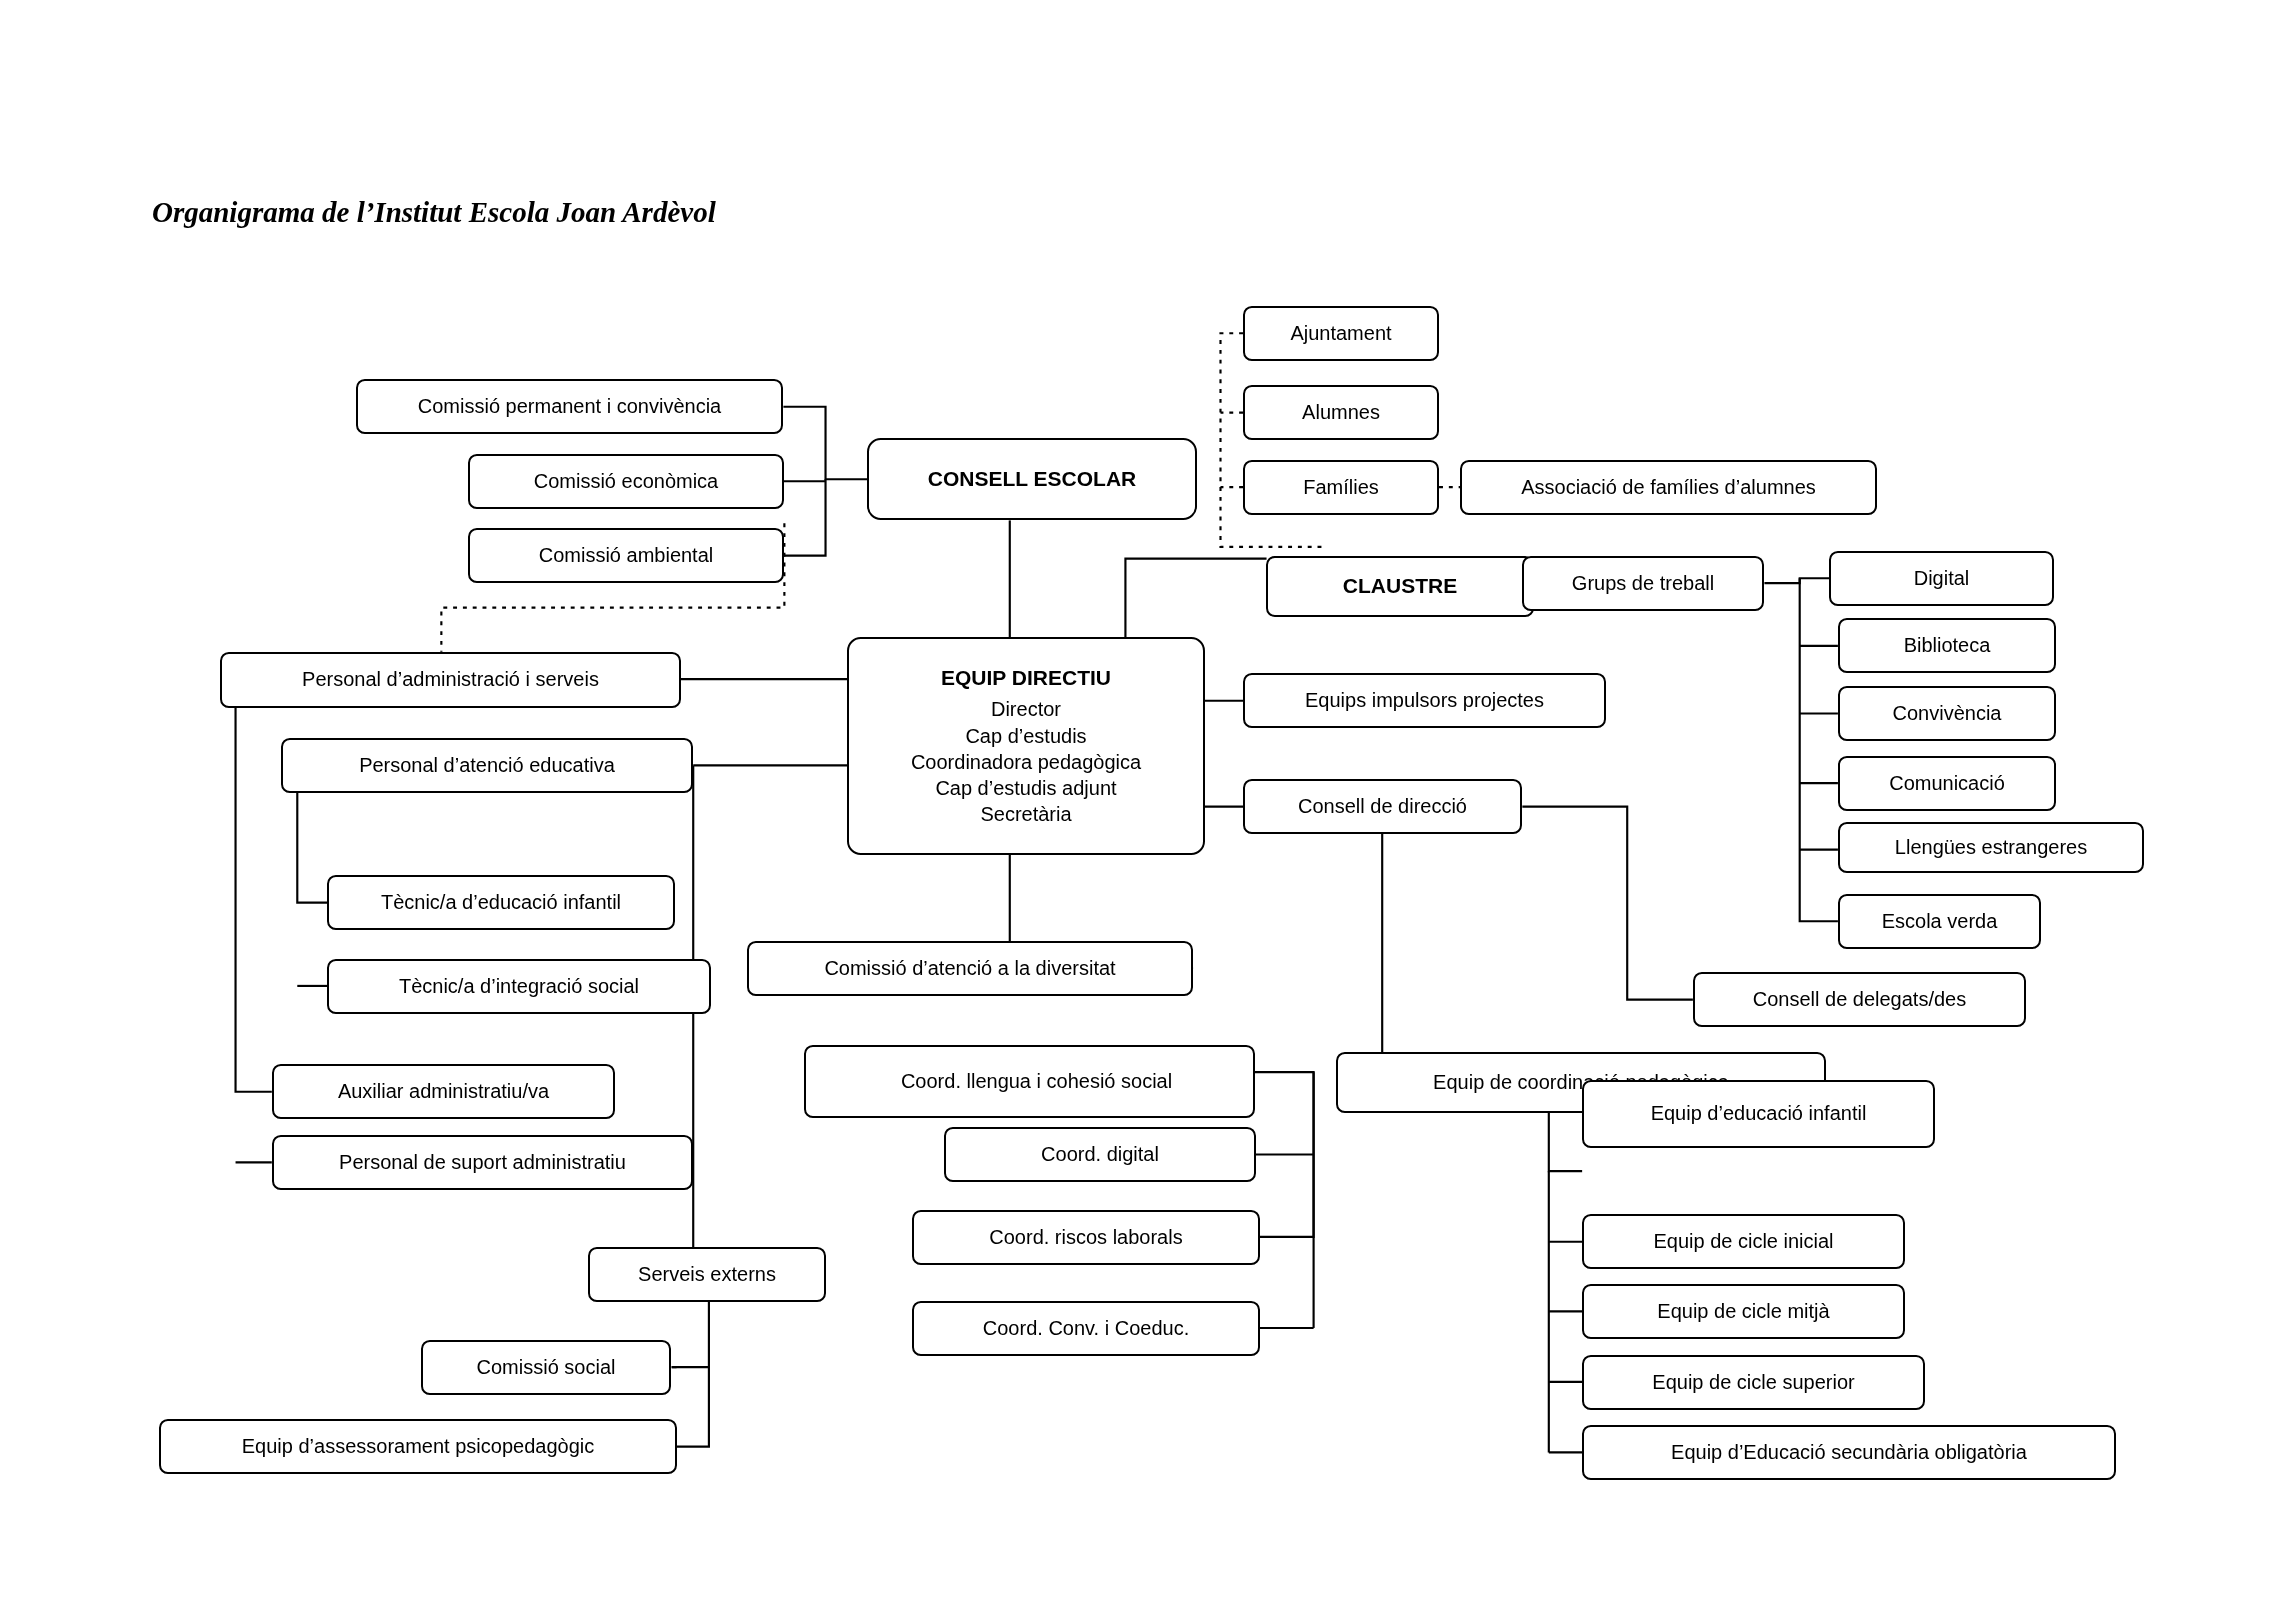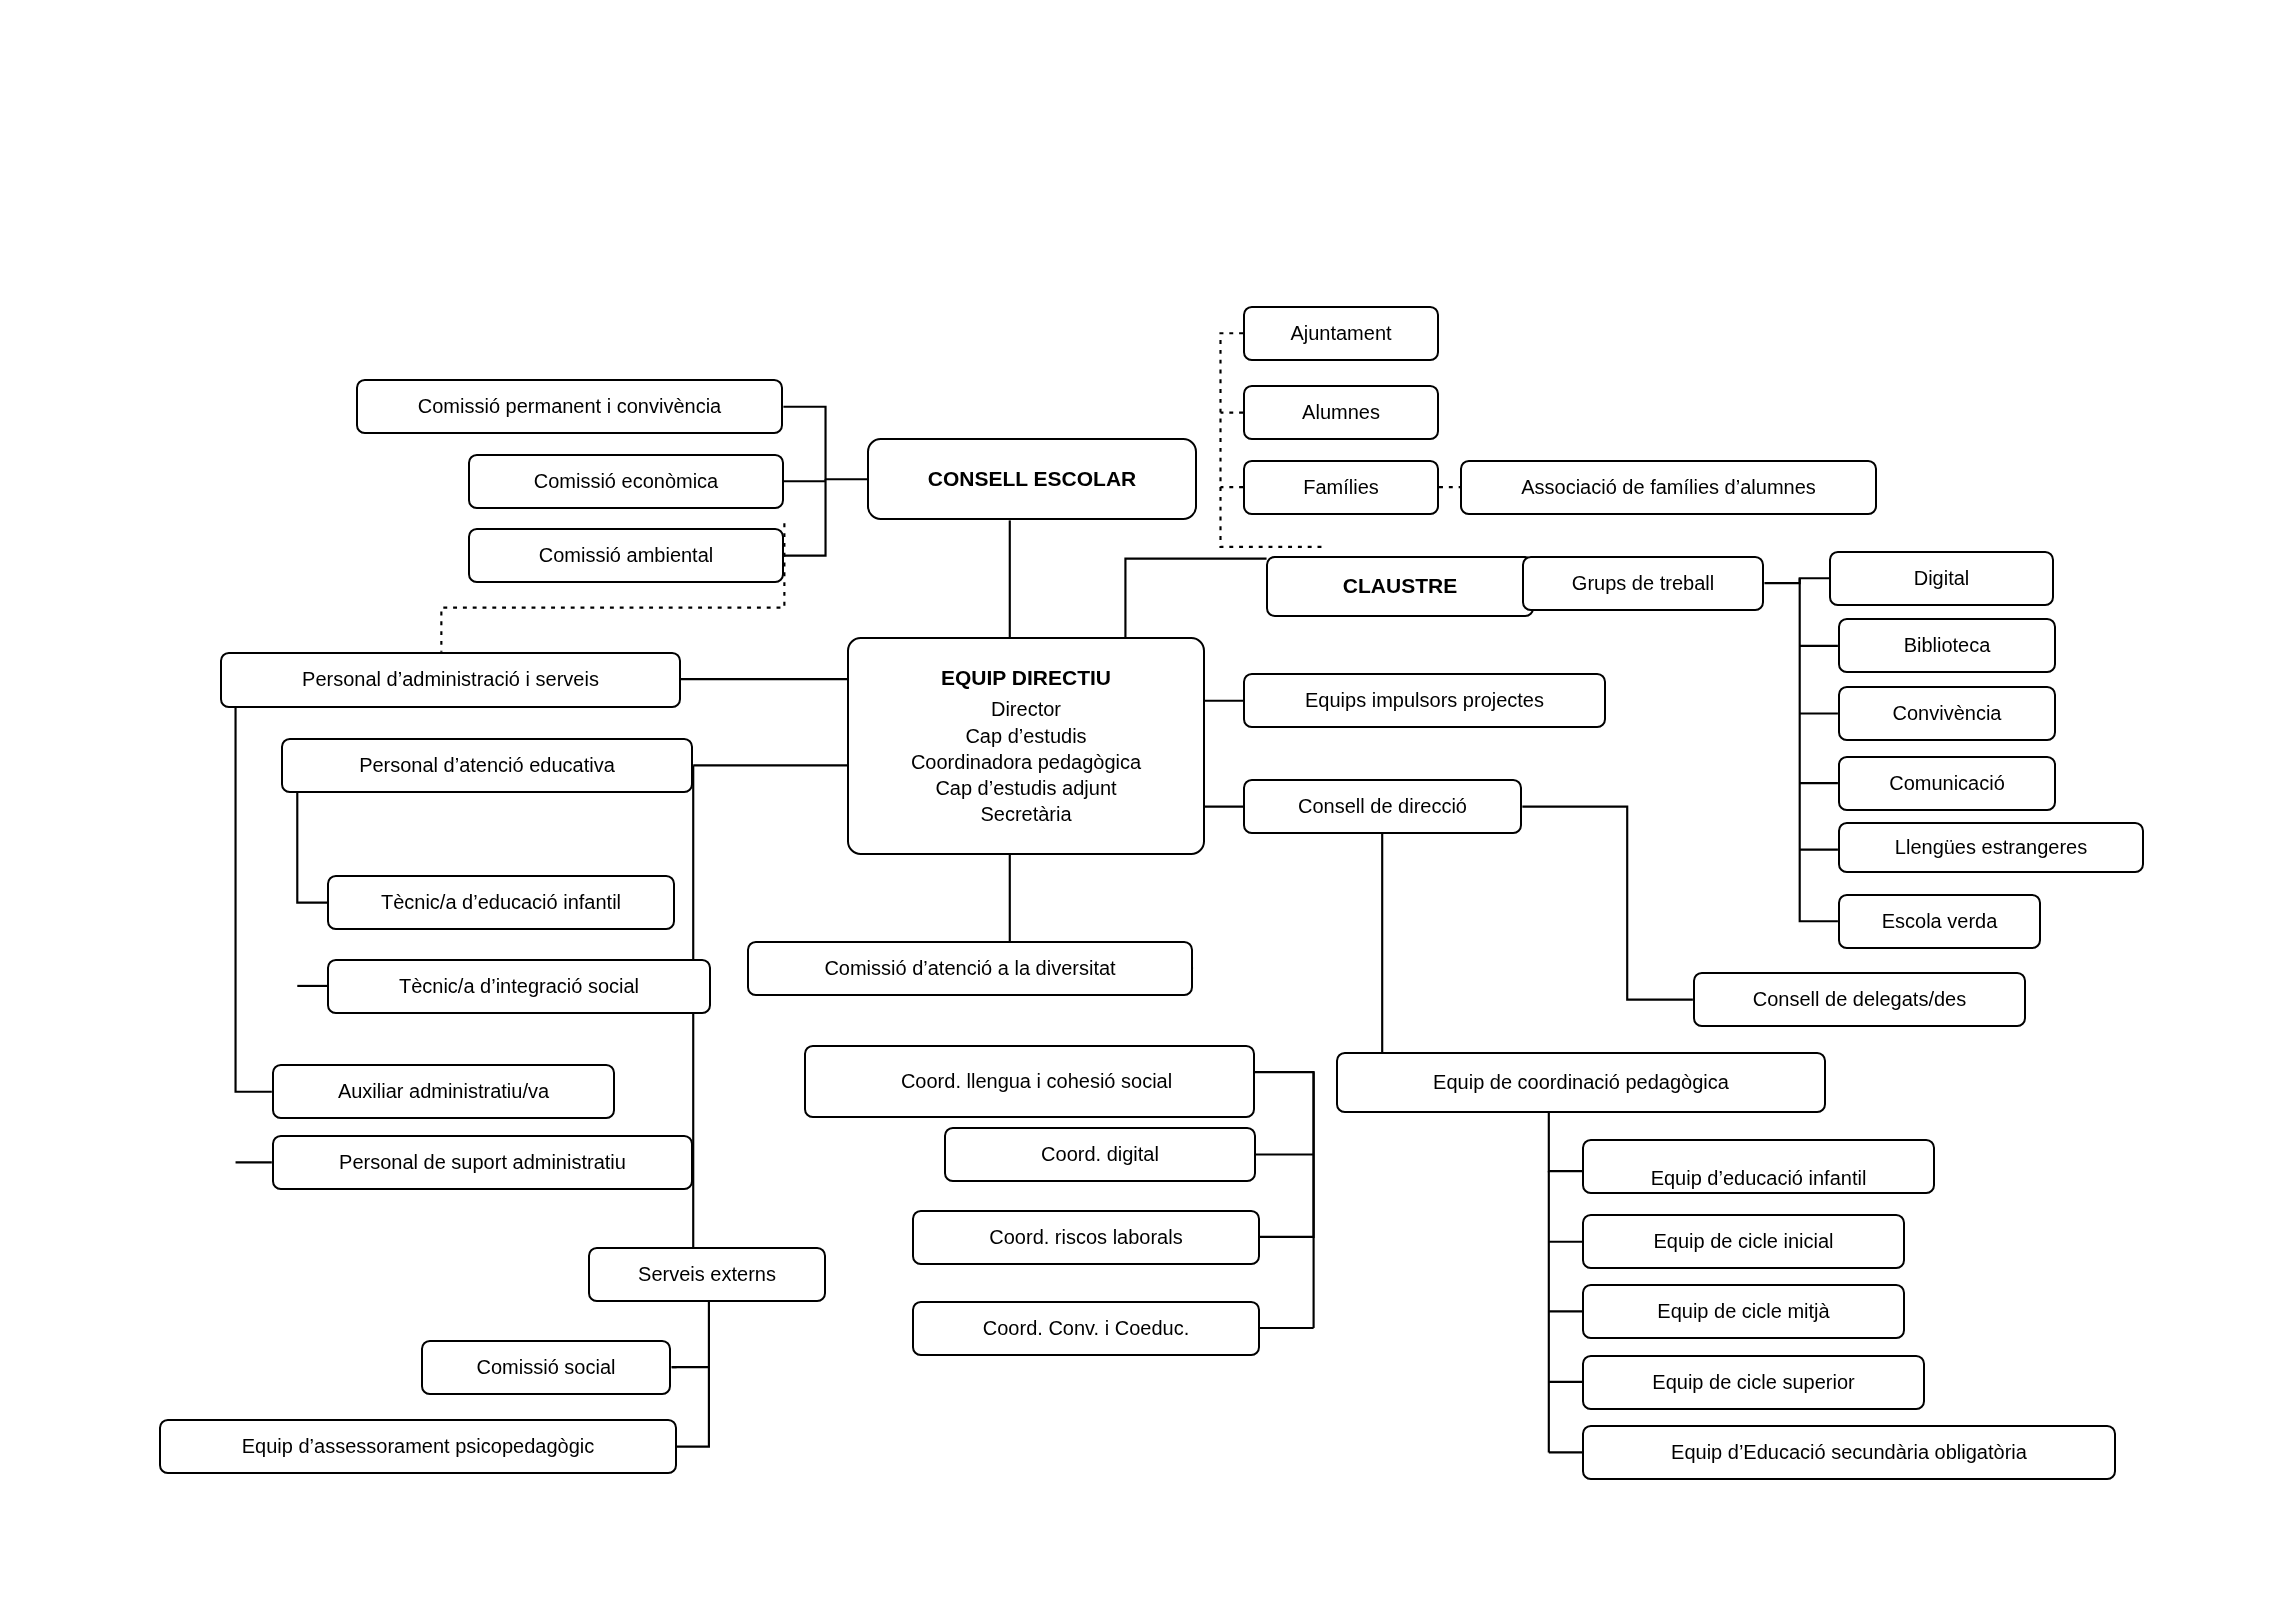--- a/index.html
+++ b/index.html
@@ -75,20 +75,21 @@
   .equip-inner .ln {
     font-size: 20px;
     line-height: 1.31;
   }
 </style>
 </head>
 <body>
 
 <div id="canvas">
 
+  <div class="title">Organigrama de l’Institut Escola Joan Ardèvol</div>
 
   <svg id="lines" viewBox="0 0 2339 1654">
     <g stroke="#000" stroke-width="2.2" fill="none">
 
       <path d="M799 415 H842 V489 H885"></path>
       <path d="M799 491 H842"></path>
       <path d="M799 567 H842 V489"></path>
 
       <path d="M1030 531 V761"></path>
 
@@ -257,21 +258,21 @@
       </div>
       <div class="node" style="left: 588px; top: 1247px; width: 238px; height: 55px;">
         <span>Serveis externs</span>
       </div>
       <div class="node" style="left: 421px; top: 1340px; width: 250px; height: 55px;">
         <span>Comissió social</span>
       </div>
       <div class="node" style="left: 159px; top: 1419px; width: 518px; height: 55px;">
         <span>Equip d’assessorament psicopedagògic</span>
       </div>
-      <div class="node" style="left: 1582px; top: 1139px; width: 353px; height: 55px; align-items: flex-end;">
+      <div class="node" style="left: 1582px; top: 1080px; width: 353px; height: 68px;">
         <span>Equip d’educació infantil</span>
       </div>
       <div class="node" style="left: 1582px; top: 1214px; width: 323px; height: 55px;">
         <span>Equip de cicle inicial</span>
       </div>
       <div class="node" style="left: 1582px; top: 1284px; width: 323px; height: 55px;">
         <span>Equip de cicle mitjà</span>
       </div>
       <div class="node" style="left: 1582px; top: 1355px; width: 343px; height: 55px;">
         <span>Equip de cicle superior</span>

